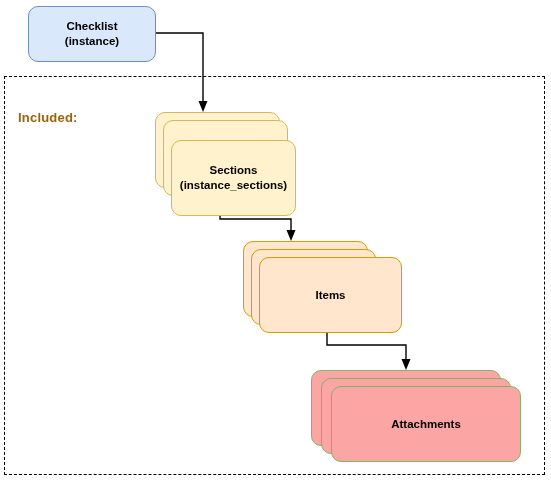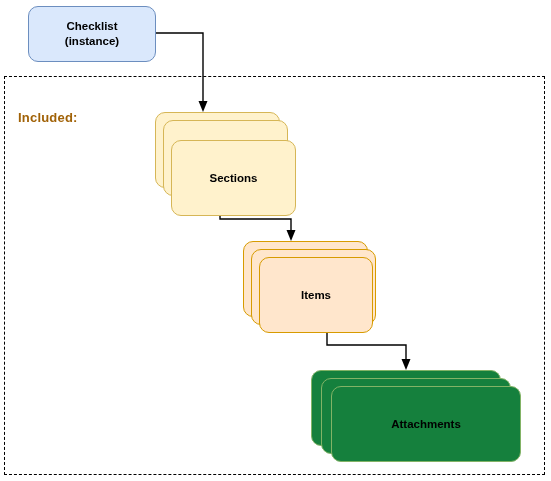--- a/index.html
+++ b/index.html
@@ -56,21 +56,21 @@
     position: absolute;
     box-sizing: border-box;
     border-radius: 10px;
     border-width: 1.4px;
     border-style: solid;
   }
   
   .c-blue   { background: #dae8fc; border-color: #6c8ebf; }
   .c-yellow { background: #fff2cc; border-color: #d6b656; }
   .c-orange { background: #ffe6cc; border-color: #d79b00; }
-  .c-green  { background: #15803d; border-color: #82b366; text-align: right; }
+  .c-green  { background: #fca5a5; border-color: #82b366; text-align: right; }
 
   .edge-svg {
     position: absolute;
     left: 0; top: 0;
     width: 551px;
     height: 481px;
     pointer-events: none;
   }
   .edge-path {
     fill: none;
@@ -110,26 +110,27 @@
       <span class="lbl">Checklist</span>
       <span class="lbl">(instance)</span>
     </div>
   </div>
 
   <div class="stack-layer c-yellow" style="left:155px; top:112px; width:125px; height:76px;"></div>
   <div class="stack-layer c-yellow" style="left:163px; top:120px; width:125px; height:76px;"></div>
   <div class="node c-yellow" style="left:171px; top:128px; width:125px; height:76px;margin-top:12px;">
     <div>
       <span class="lbl">Sections</span>
+      <span class="lbl">(instance_sections)</span>
     </div>
   </div>
 
   <div class="stack-layer c-orange" style="left:243px; top:241px; width:125px; height:76px;"></div>
   <div class="stack-layer c-orange" style="left:251px; top:249px; width:125px; height:76px;"></div>
-  <div class="node c-orange" style="left:259px; top:257px; width:114px; height:76px;">
+  <div class="node c-orange" style="left:259px; top:257px; width:143px; height:76px;">
     <div>
       <span class="lbl">Items</span>
     </div>
   </div>
 
   <div class="stack-layer c-green" style="left:311px; top:370px; width:190px; height:76px;"></div>
   <div class="stack-layer c-green" style="left:321px; top:378px; width:190px; height:76px;"></div>
   <div class="node c-green" style="left:331px; top:386px; width:190px; height:76px;">
     <div>
       <span class="lbl">Attachments</span>

